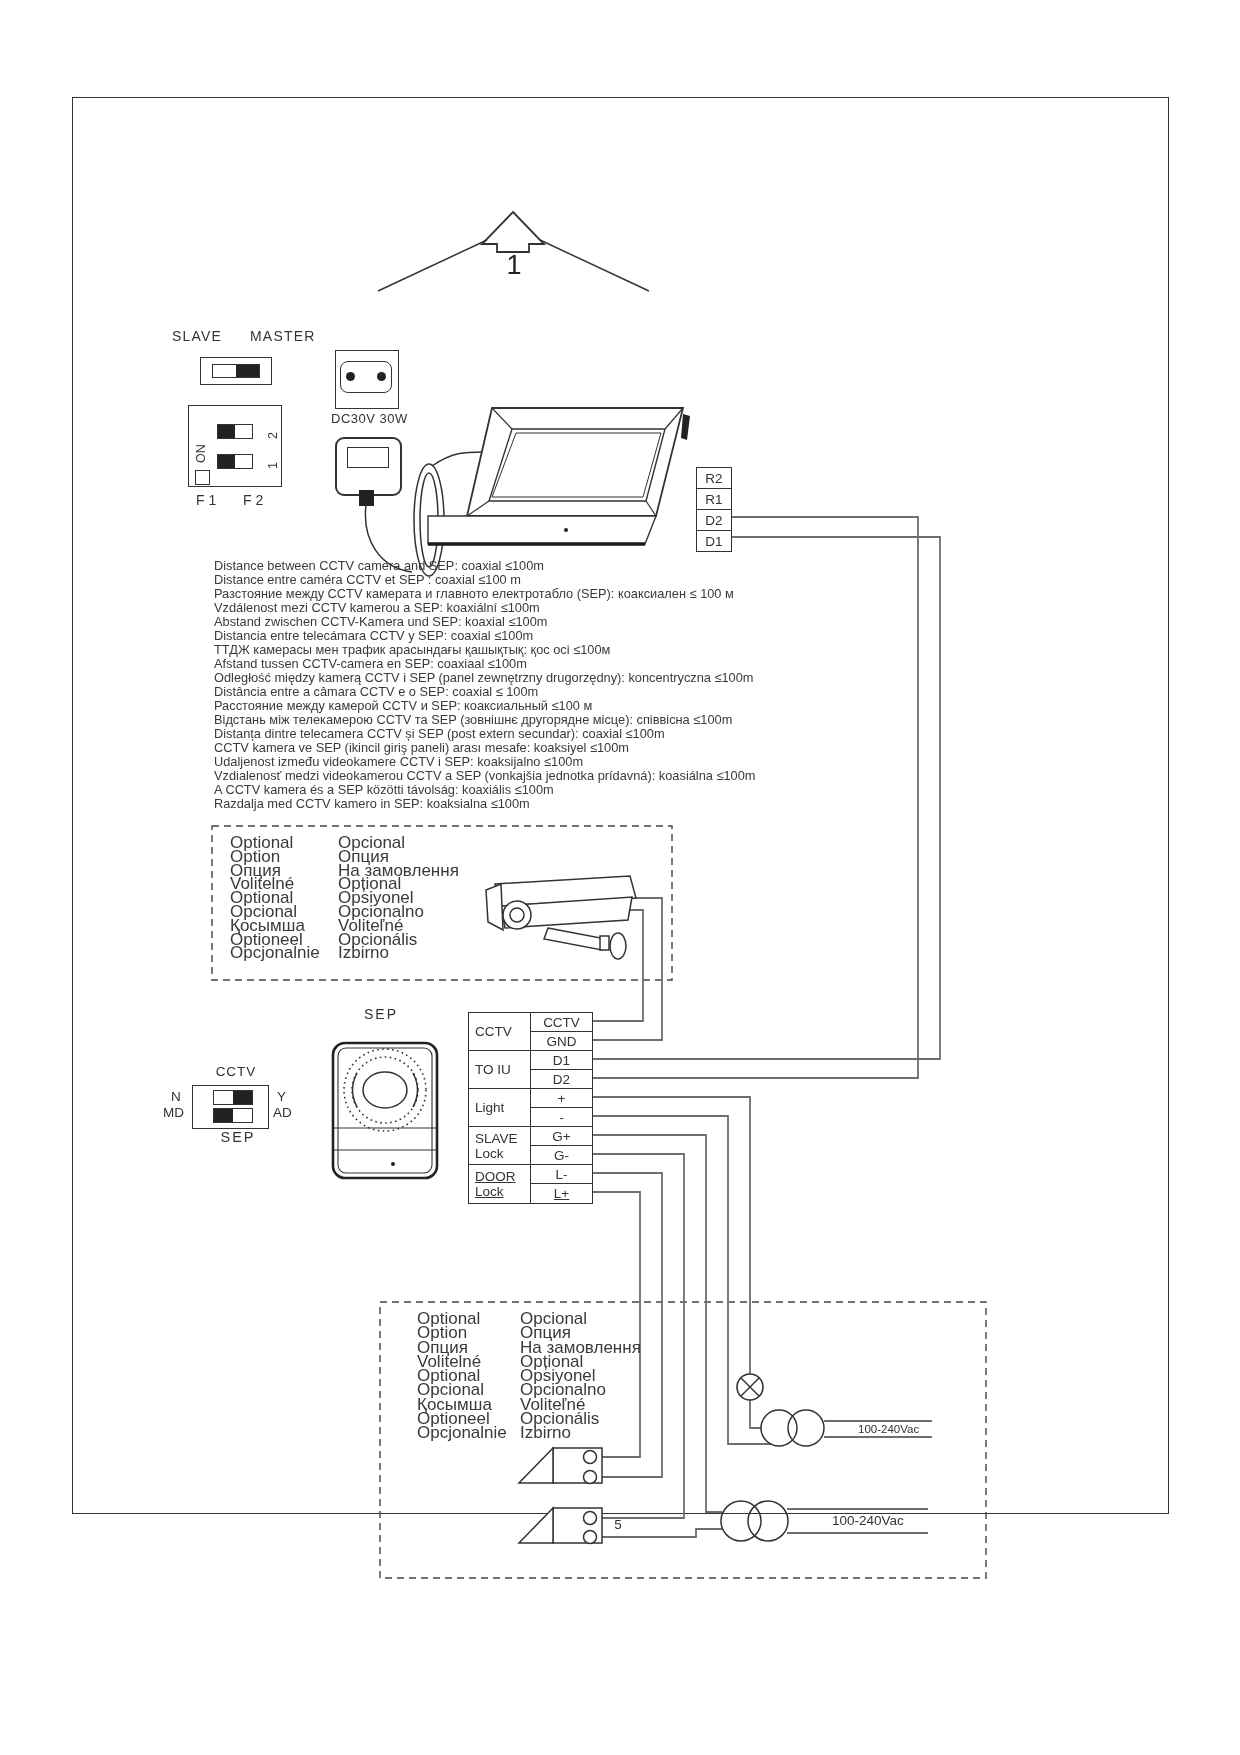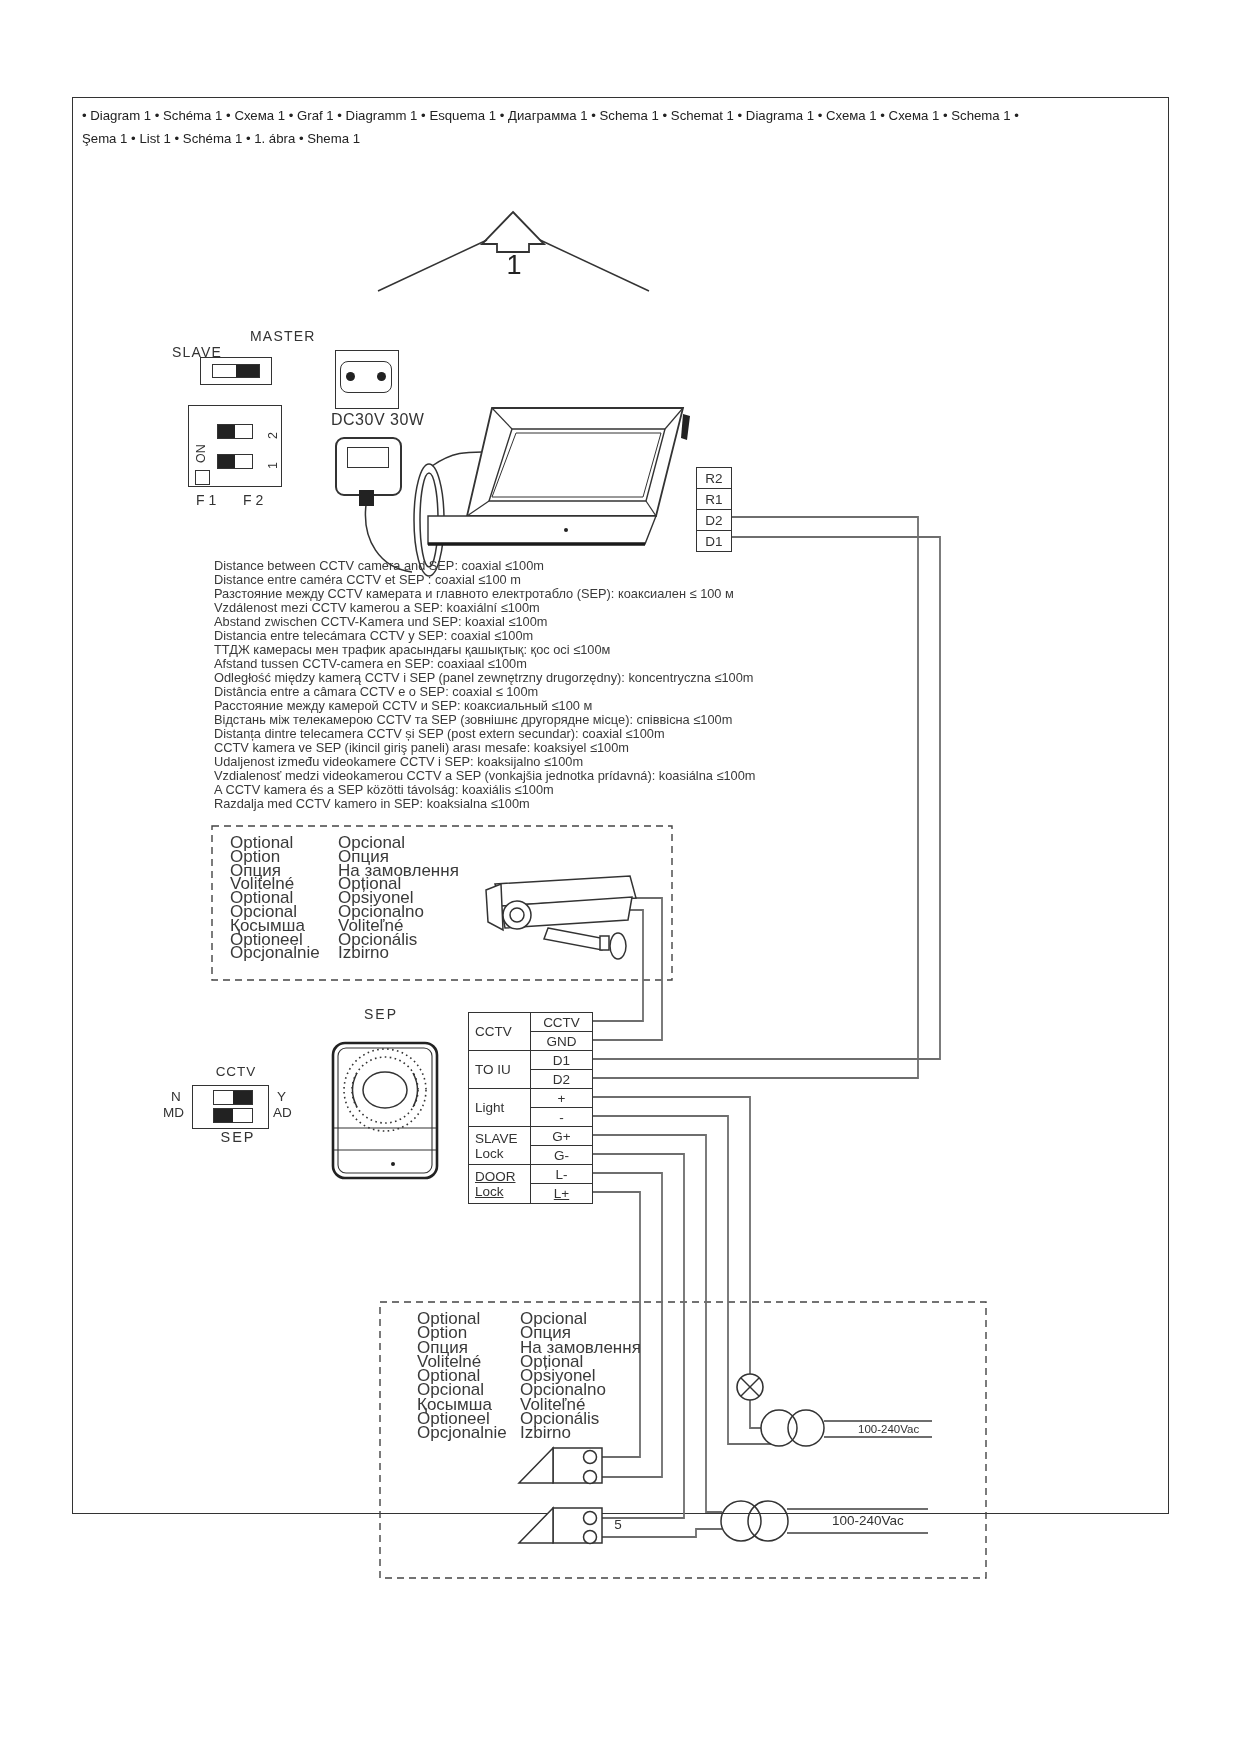--- a/index.html
+++ b/index.html
@@ -35,24 +35,20 @@
   #rterm div:last-child{border-bottom:none;}
   svg{position:absolute;left:0;top:0;}
 </style>
 </head>
 <body>
 
 <div class="page">
 
   <div class="borderbox"></div>
 
-  <div class="header">
-    <div>• Diagram 1 • Schéma 1 • Схема 1 • Graf 1 • Diagramm 1 • Esquema 1 • Диаграмма 1 • Schema 1 • Schemat 1 • Diagrama 1 • Схема 1 • Схема 1 • Schema 1 •</div>
-    <div>Şema 1 • List 1 • Schéma 1 • 1. ábra • Shema 1</div>
-  </div>
 
   <svg width="1240" height="1755" viewBox="0 0 1240 1755">
 
     <rect x="212" y="826" width="460" height="154" fill="none" stroke="#444" stroke-width="1.4" stroke-dasharray="7 5"></rect>
     <rect x="380" y="1302" width="606" height="276" fill="none" stroke="#444" stroke-width="1.4" stroke-dasharray="7 5"></rect>
 
     <g>
       <polygon points="513,212 544,244 529,244 529,252 497,252 497,244 482,244" fill="#fff" stroke="#333" stroke-width="1.8"></polygon>
       <line x1="487" y1="240" x2="378" y2="291" stroke="#333" stroke-width="1.5"></line>
       <line x1="540" y1="240" x2="649" y2="291" stroke="#333" stroke-width="1.5"></line>
@@ -145,21 +141,21 @@
     <g stroke="#333" stroke-width="1.5" fill="#fff">
       <rect x="553" y="1508" width="49" height="35"></rect>
       <polygon points="553,1508 519,1543 553,1543"></polygon>
       <circle cx="590" cy="1518" r="6.5"></circle>
       <circle cx="590" cy="1537" r="6.5"></circle>
     </g>
   </svg>
 
   <div class="lbl" style="left:503px;top:250px;width:22px;text-align:center;font-size:27px;color:#222;">1</div>
 
-  <div class="lbl" style="left:172px;top:328px;font-size:14px;letter-spacing:1.2px;margin-top:16px;">SLAVE</div>
+  <div class="lbl" style="left:172px;top:328px;font-size:14px;letter-spacing:1.2px;">SLAVE</div>
   <div class="lbl" style="left:250px;top:328px;font-size:14px;letter-spacing:1.2px;">MASTER</div>
   <div class="swbox" style="left:200px;top:357px;width:70px;height:26px;">
     <div class="slider" style="left:11px;top:6px;width:46px;height:12px;">
       <div class="half" style="right:0;"></div>
     </div>
   </div>
 
   <div class="swbox" style="left:188px;top:405px;width:92px;height:80px;">
     <div class="slider" style="left:28px;top:18px;width:34px;height:13px;">
       <div class="half" style="left:0;"></div>
@@ -174,21 +170,21 @@
   <div class="lbl rot" style="left:266px;top:469px;font-size:12.5px;">1</div>
   <div class="lbl" style="left:196px;top:492px;font-size:14px;text-align:center;">F 1</div>
   <div class="lbl" style="left:243px;top:492px;font-size:14px;">F 2</div>
 
   <div class="swbox" style="left:335px;top:350px;width:62px;height:57px;">
     <div class="abs" style="left:4px;top:10px;width:50px;height:30px;border:1.5px solid #333;border-radius:8px;"></div>
     <div class="abs" style="left:10px;top:21px;width:9px;height:9px;border-radius:50%;background:#222;"></div>
     <div class="abs" style="left:41px;top:21px;width:9px;height:9px;border-radius:50%;background:#222;"></div>
   </div>
 
-  <div class="lbl" style="left:331px;top:411px;font-size:16px;letter-spacing:0.5px;">DC30V 30W</div>
+  <div class="lbl" style="left:331px;top:411px;font-size:13px;letter-spacing:0.5px;">DC30V 30W</div>
   <div class="abs" style="left:335px;top:437px;width:63px;height:55px;border:2px solid #333;border-radius:9px;background:#fff;">
     <div class="abs" style="left:10px;top:8px;width:40px;height:19px;border:1.5px solid #333;"></div>
   </div>
   <div class="abs" style="left:359px;top:490px;width:15px;height:16px;background:#222;"></div>
 
   <div id="rterm">
     <div>R2</div>
     <div>R1</div>
     <div>D2</div>
     <div>D1</div>

